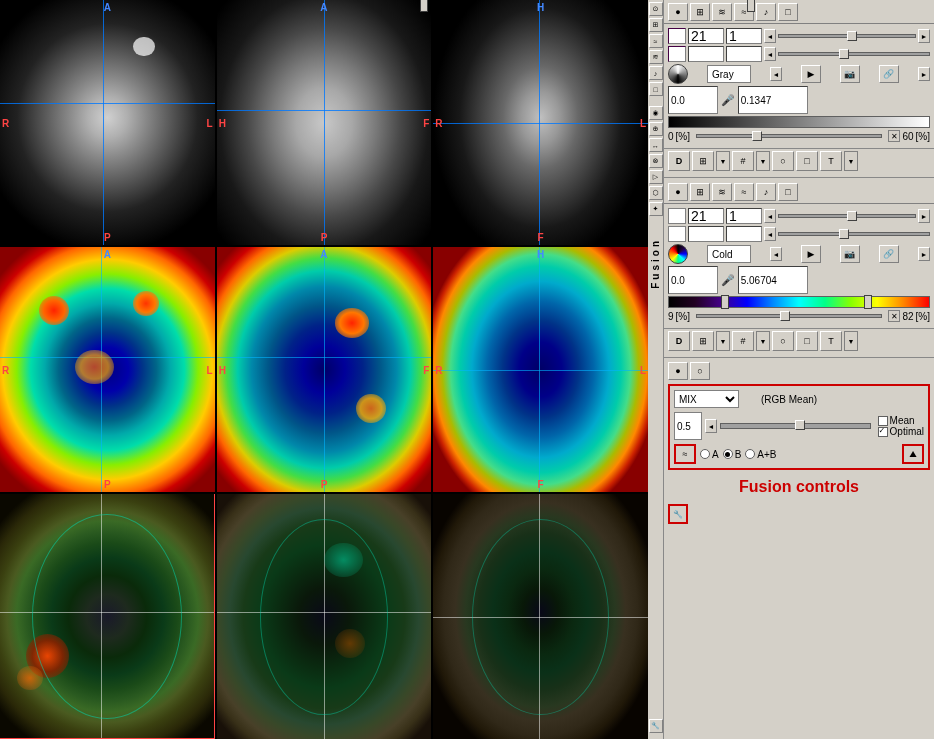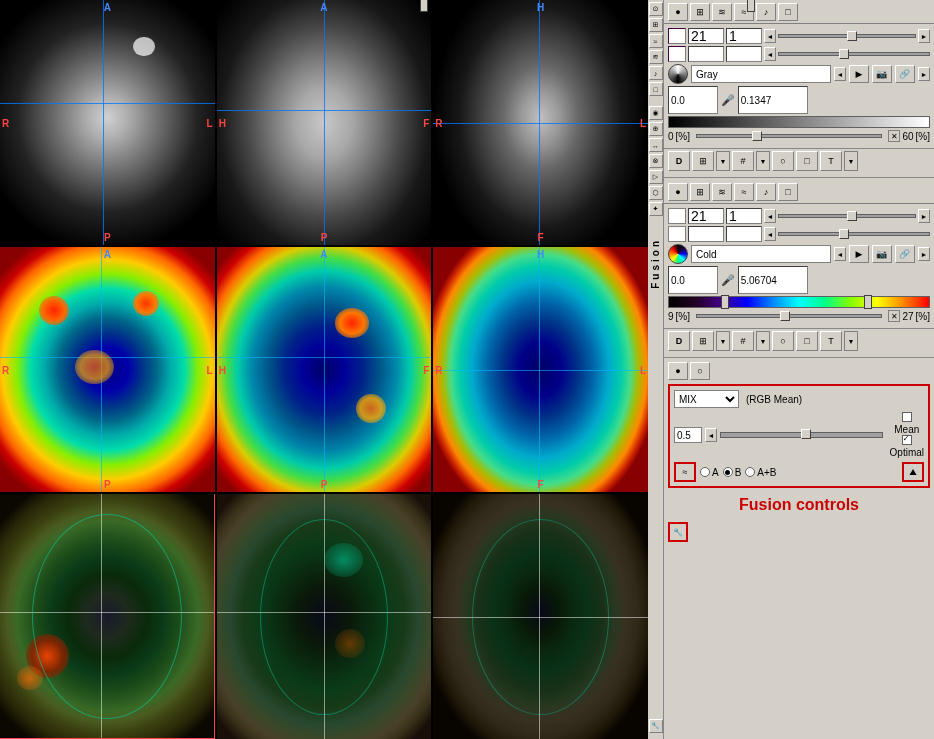--- a/index.html
+++ b/index.html
@@ -219,21 +219,21 @@
       font-size: 7px;
       display: flex;
       align-items: center;
       justify-content: center;
       cursor: pointer;
     }
 
     .colormap-row {
       display: flex;
       align-items: center;
-      gap: 3px;
+      gap: 19px;
       margin-bottom: 2px;
       text-align: right;
     }
 
     .colormap-icon {
       width: 20px;
       height: 20px;
       border-radius: 50%;
       background: conic-gradient(red, yellow, green, cyan, blue, magenta, red);
       border: 1px solid #404040;
@@ -347,46 +347,45 @@
     .fusion-box {
       border: 2px solid #cc0000;
       margin: 2px 4px;
       padding: 4px;
       background: #d4d0c8;
     }
 
     .fusion-mix-row {
       display: flex;
       align-items: center;
-      gap: 3px;
+      gap: 18px;
       margin-bottom: 4px;
     }
 
     .fusion-select {
       width: 65px;
       height: 18px;
       background: #fff;
       border: 1px solid #808080;
       font-size: 10px;
     }
 
     .fusion-val {
       width: 28px;
-      height: 16px;
+      height: 28px;
       background: #fff;
       border: 1px solid #808080;
       font-size: 10px;
       padding: 0 2px;
     }
 
     .checkbox-item {
       display: flex;
       align-items: center;
       gap: 2px;
-      flex-direction: column;
     }
 
     .chk {
       width: 10px;
       height: 10px;
       background: #fff;
       border: 1px solid #606060;
     }
 
     .chk.checked {
@@ -762,21 +761,21 @@
 
         <div class="percent-row">
           <span>9</span>
           <span>[%]</span>
           <div class="slider-container" style="margin:0 4px;">
             <div class="slider-track">
               <div class="slider-thumb" style="left:45%;"></div>
             </div>
           </div>
           <div class="x-btn">✕</div>
-          <span>27</span>
+          <span>82</span>
           <span>[%]</span>
         </div>
       </div>
 
       <div class="bottom-toolbar">
         <div class="render-btn" style="font-size:9px;font-weight:bold;">D</div>
         <div class="render-btn">⊞</div>
         <div class="dropdown-btn">▼</div>
         <div class="render-btn">#</div>
         <div class="dropdown-btn">▼</div>

